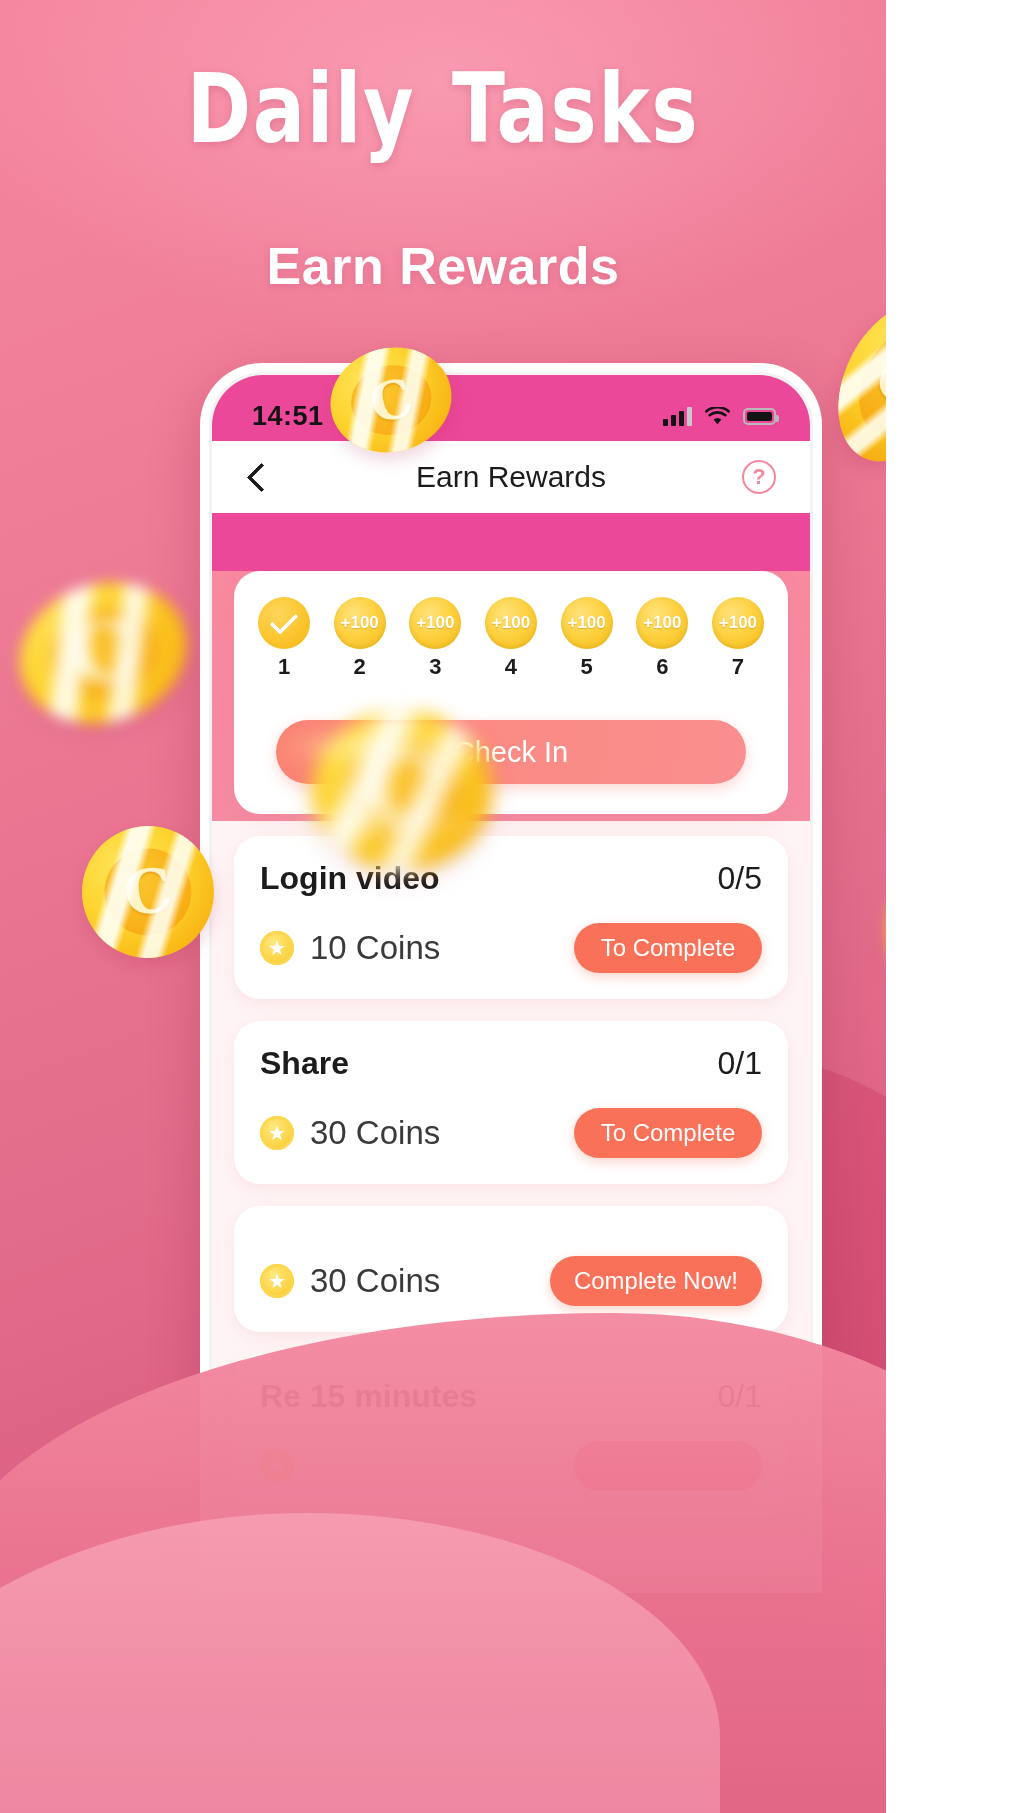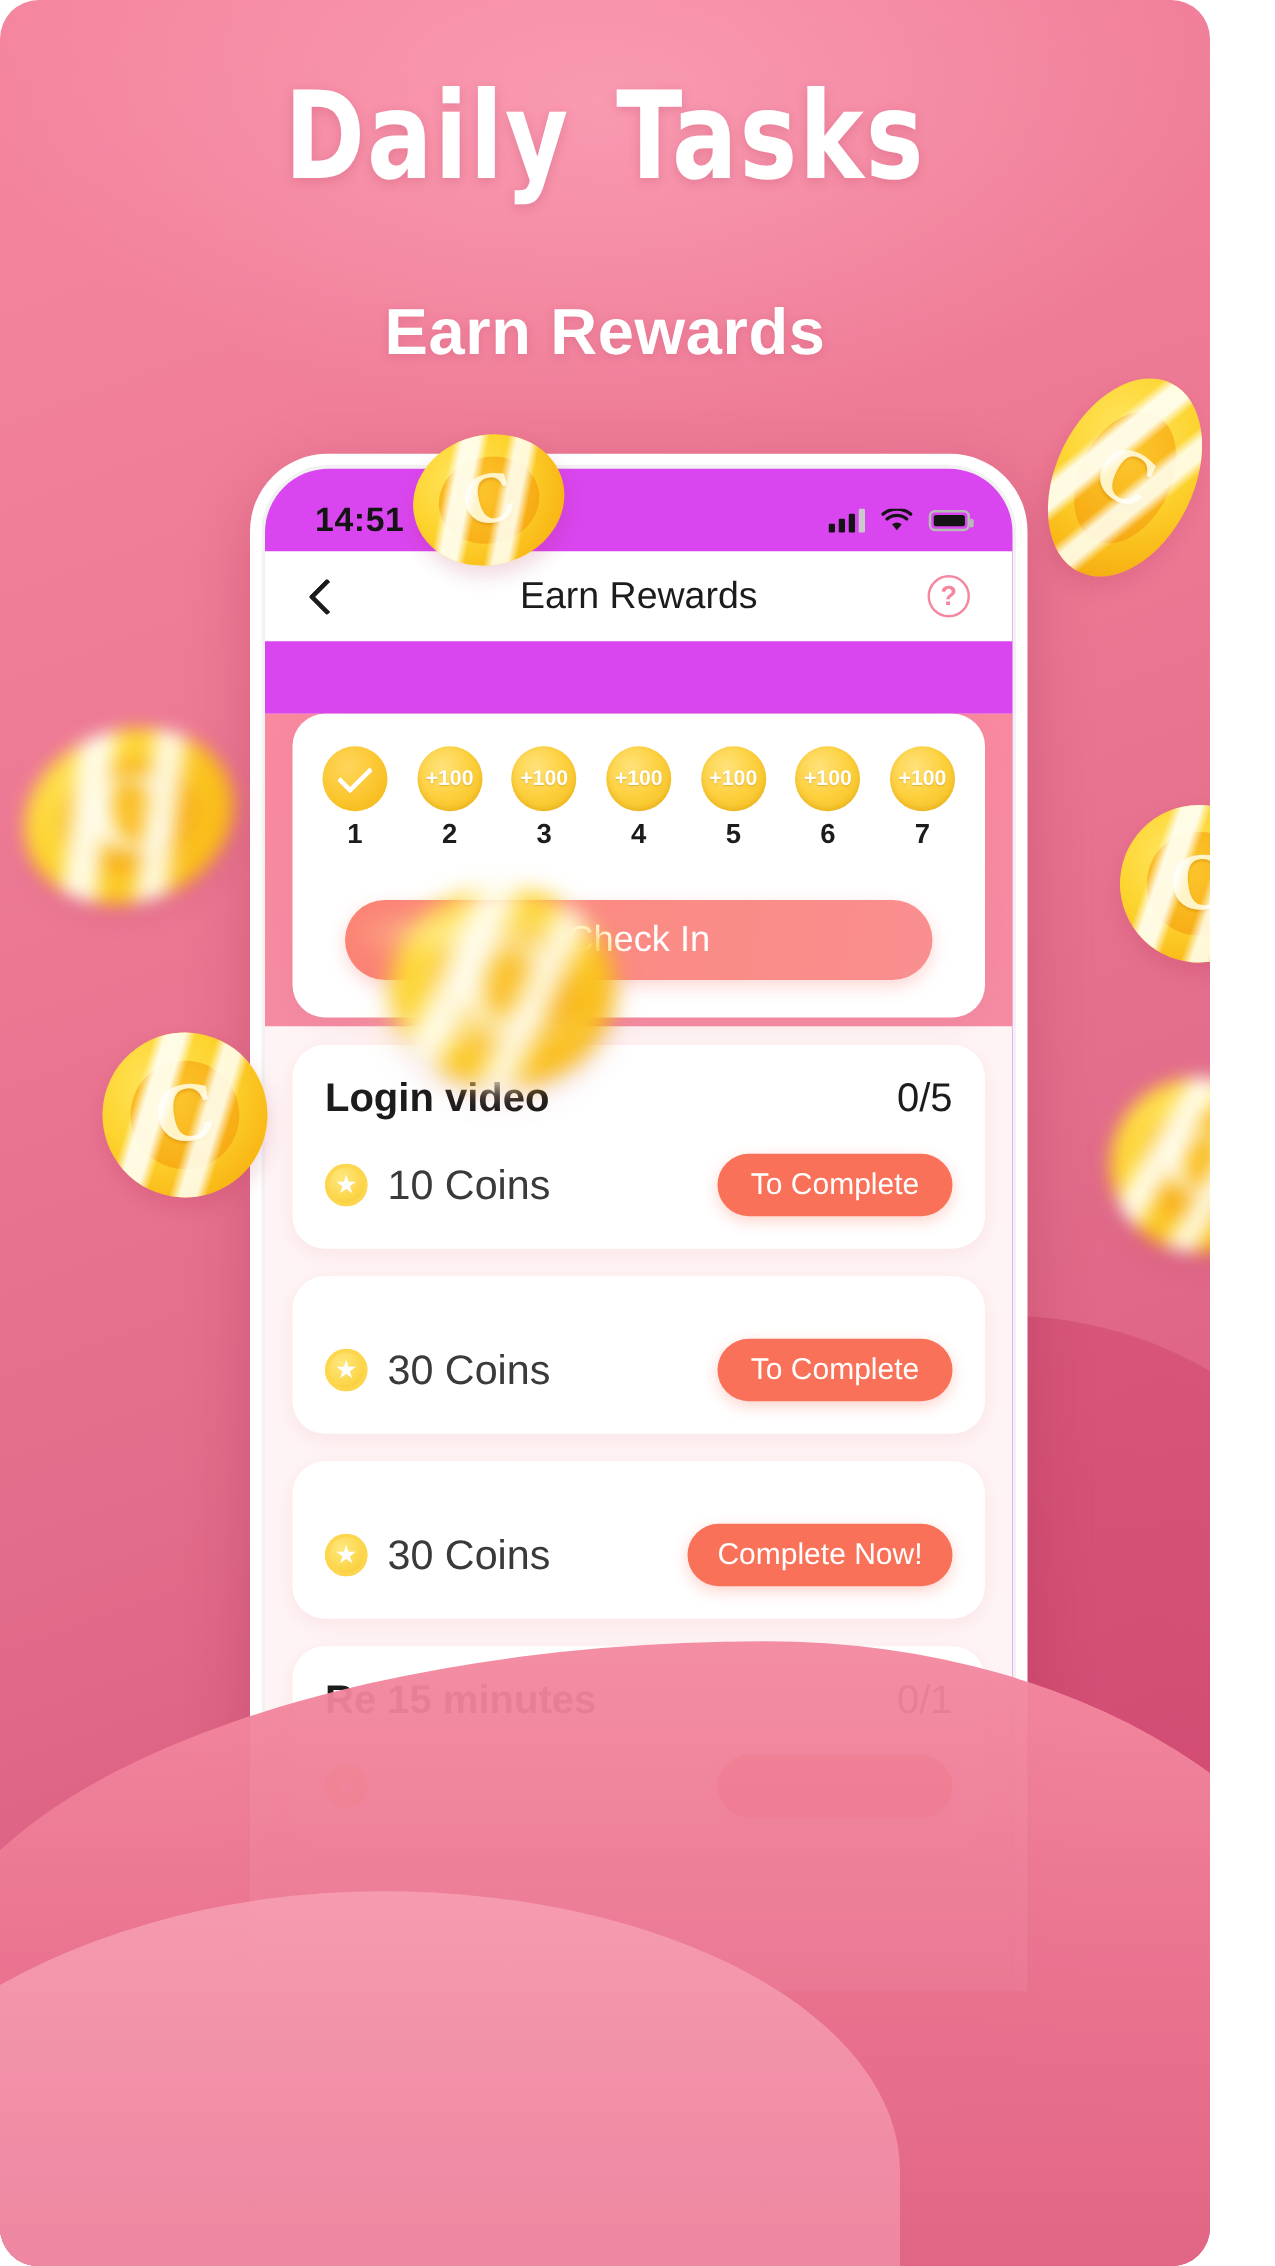--- a/index.html
+++ b/index.html
@@ -3,24 +3,23 @@
 <meta charset="utf-8">
 <style>
   * { box-sizing: border-box; margin: 0; padding: 0; }
   html, body {
     width: 1020px; height: 1813px;
     overflow: hidden;
     font-family: "Liberation Sans", sans-serif;
   }
   .stage {
     position: relative;
-    width: 968px; height: 1813px;
+    width: 886px; height: 1813px;
     background: linear-gradient(160deg, #f5869f 0%, #ee7b96 28%, #e26c8b 58%, #d8577c 85%, #d14e74 100%);
     overflow: hidden;
-    border-radius: 31px;
   }
 
   
   .blob-bottom {
     position: absolute; left: -60px; bottom: -120px;
     width: 1160px; height: 620px;
     background: linear-gradient(180deg, #f3889f 0%, #e9728f 45%, #dd5f80 100%);
     border-radius: 58% 42% 0 0 / 46% 54% 0 0;
     opacity: .95;
   }
@@ -88,21 +87,21 @@
     left: 200px; top: 363px;
     width: 622px; height: 1230px;
     background: #ffffff;
     border-radius: 62px 62px 0 0;
     box-shadow: 0 18px 50px rgba(150,35,70,.30);
     padding: 9px 9px 0 9px;
   }
   .phone-inner {
     position: relative;
     width: 100%; height: 100%;
-    background: #d946ef;
+    background: #ec4899;
     border-radius: 54px 54px 0 0;
     overflow: hidden;
     border: 3px solid #f2f2f2;
     border-bottom: none;
   }
   .side-btn {
     position: absolute; left: 186px;
     width: 10px; background: #ffffff;
     border-radius: 6px;
     box-shadow: 0 0 0 1px rgba(255,255,255,.5);
@@ -416,20 +415,24 @@
           <div class="task-bottom">
             <div class="reward">
               <div class="star-coin">★</div>
               <div class="reward-text">10 Coins</div>
             </div>
             <div class="task-btn">To Complete</div>
           </div>
         </div>
 
         <div class="task-card">
+          <div class="task-top">
+            <div class="task-name">Share</div>
+            <div class="task-progress">0/1</div>
+          </div>
           <div class="task-bottom">
             <div class="reward">
               <div class="star-coin">★</div>
               <div class="reward-text">30 Coins</div>
             </div>
             <div class="task-btn">To Complete</div>
           </div>
         </div>
 
         <div class="task-card">

